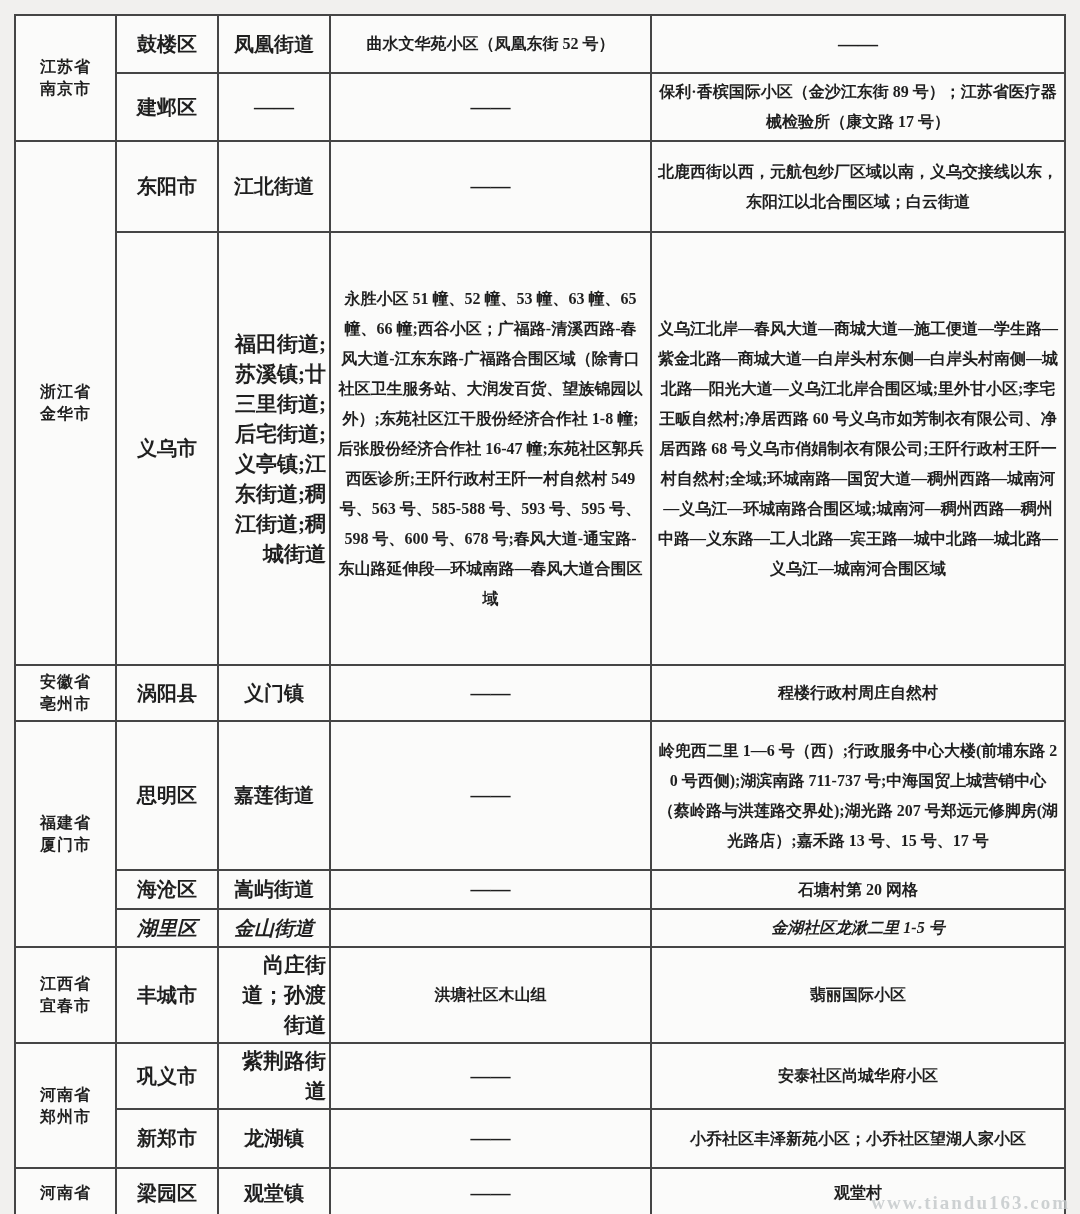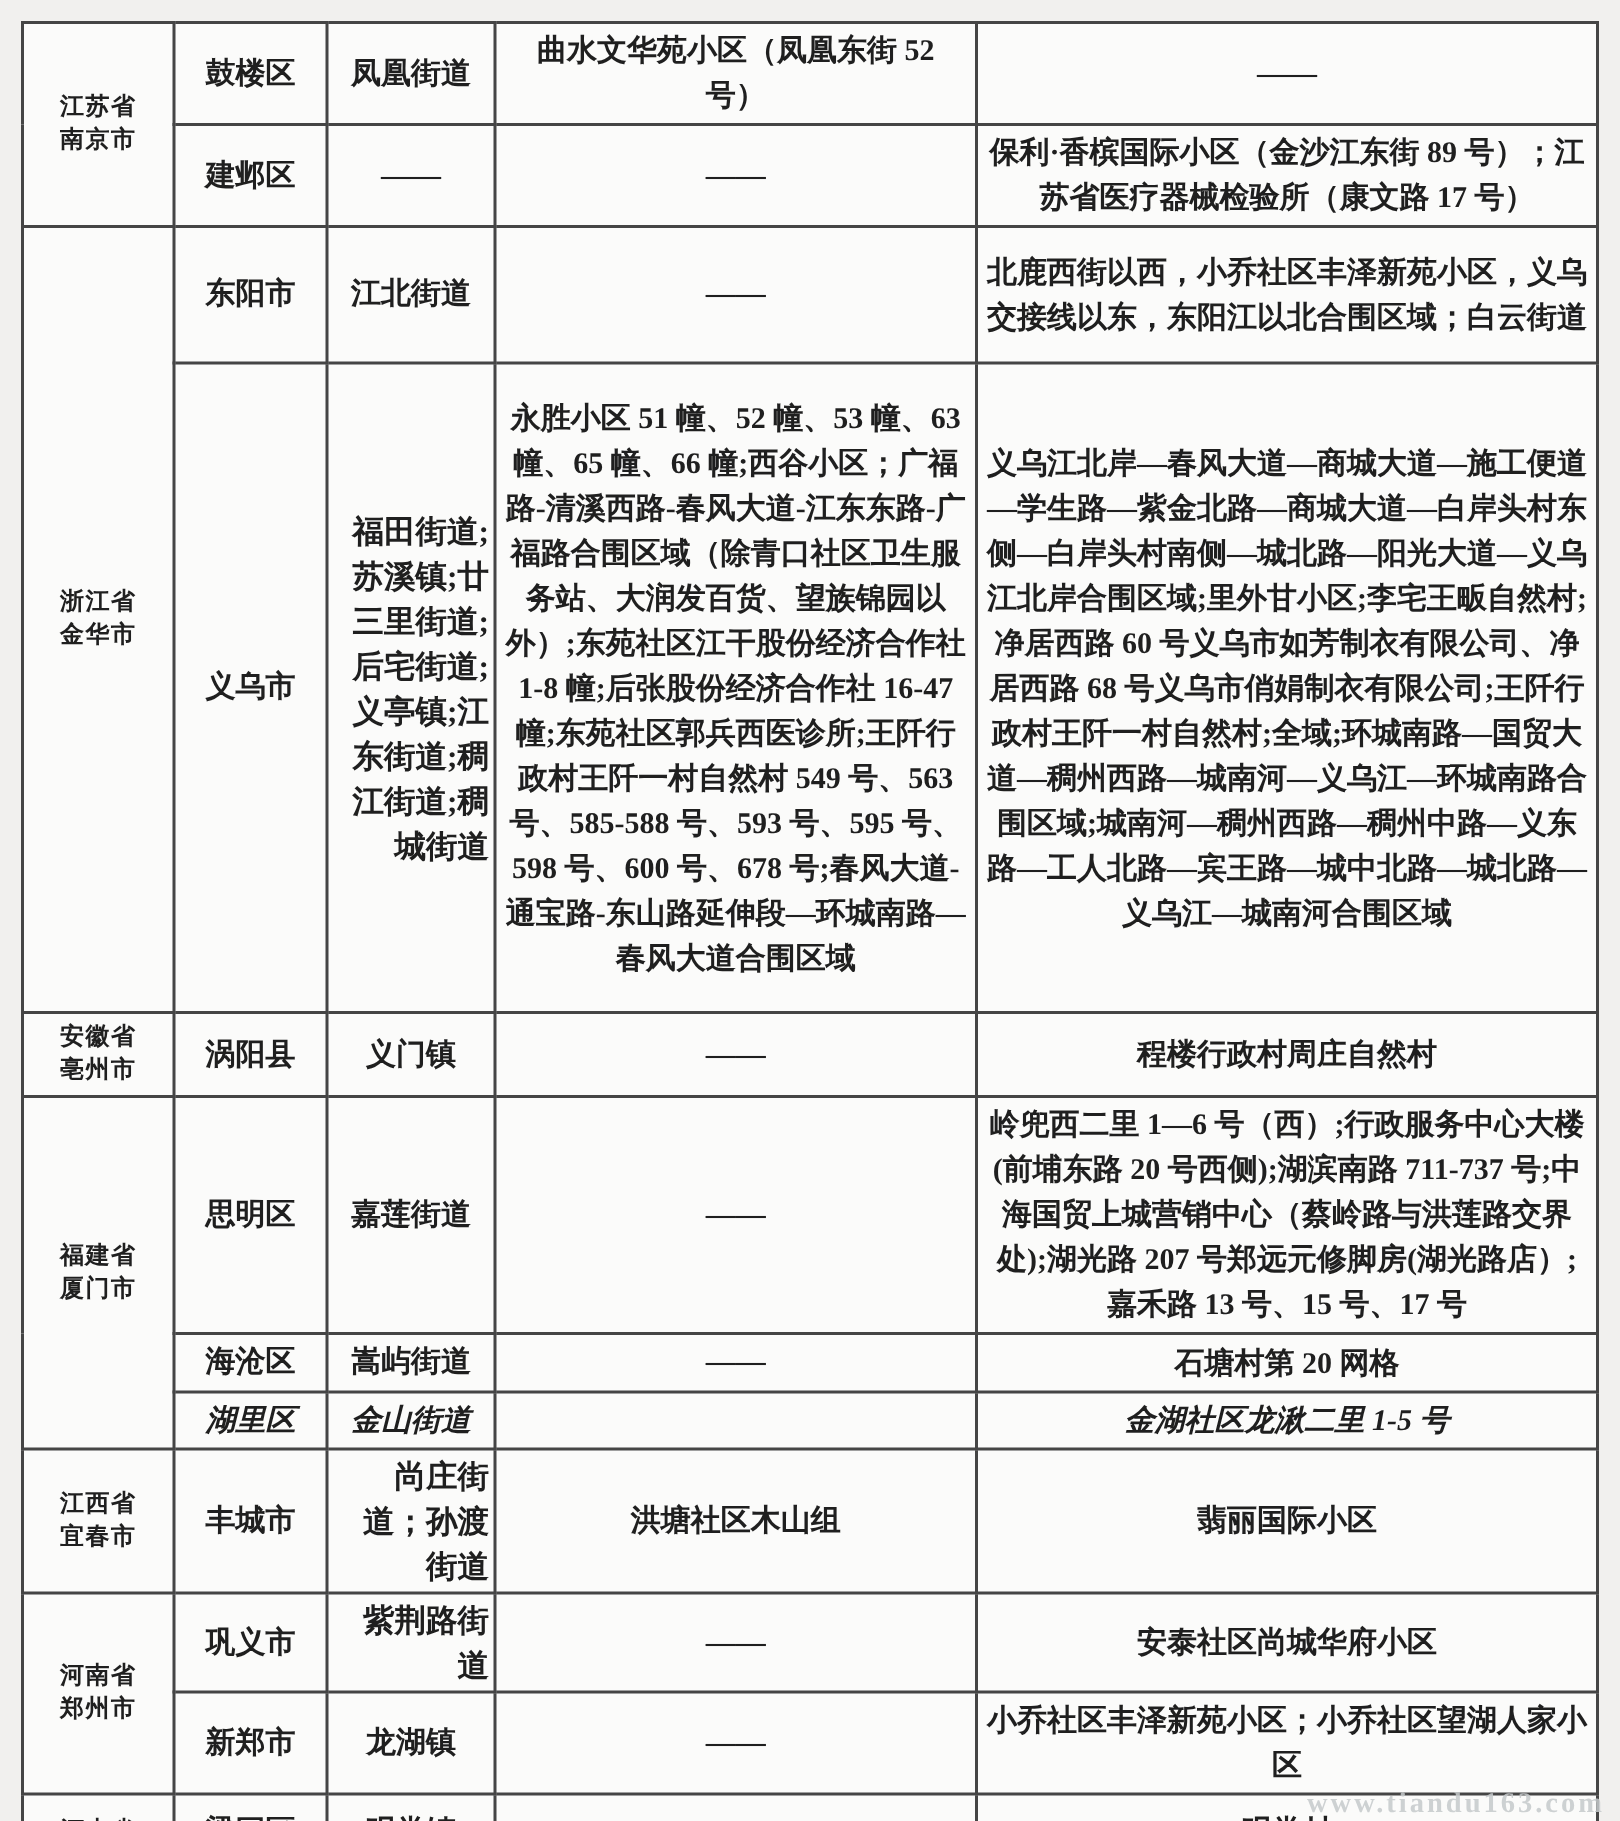--- a/index.html
+++ b/index.html
@@ -26,21 +26,21 @@
     vertical-align:middle;
     padding:2px 5px;
     font-weight:bold;
     color:#1f1f1f;
     font-size:20px;
     line-height:1.35;
     word-break:break-all;
     overflow-wrap:anywhere;
   }
   td.prov{white-space:pre-line;font-size:16px;letter-spacing:1px;}
-  td.long{font-size:20px;line-height:30px;padding:3px 6px;border-radius:24px;}
+  td.long{font-size:16px;line-height:30px;padding:3px 6px;border-radius:24px;}
   td.streets{font-size:21px;line-height:30px;padding:2px 3px;text-align:right;}
   tr.rh1{height:58px;} tr.rh2{height:61px;} tr.rh3{height:91px;}
   tr.rh4{height:433px;} tr.rh5{height:56px;margin-left:36px;} tr.rh6{height:149px;}
   tr.rh7{height:39px;padding-left:45px;} tr.rh8{height:36px;font-style:italic;} tr.rh9{height:91px;}
   tr.rh10{height:57px;} tr.rh11{height:59px;} tr.rh12{height:50px;}
   .watermark{
     position:absolute;
     right:10px;bottom:0px;
     font-family:Liberation Serif, serif;
     font-size:19px;font-weight:bold;
@@ -77,21 +77,21 @@
         <td>——</td>
         <td class="long">保利·香槟国际小区（金沙江东街 89 号）；江苏省医疗器械检验所（康文路 17 号）</td>
       </tr>
 
       <tr class="rh3">
         <td class="prov" rowspan="2">浙江省
 金华市</td>
         <td>东阳市</td>
         <td>江北街道</td>
         <td>——</td>
-        <td class="long">北鹿西街以西，小乔社区丰泽新苑小区，义乌交接线以东，东阳江以北合围区域；白云街道</td>
+        <td class="long">北鹿西街以西，元航包纱厂区域以南，义乌交接线以东，东阳江以北合围区域；白云街道</td>
       </tr>
       <tr class="rh4">
         <td>义乌市</td>
         <td class="streets">福田街道;苏溪镇;廿三里街道;后宅街道;义亭镇;江东街道;稠江街道;稠城街道</td>
         <td class="long">永胜小区 51 幢、52 幢、53 幢、63 幢、65 幢、66 幢;西谷小区；广福路-清溪西路-春风大道-江东东路-广福路合围区域（除青口社区卫生服务站、大润发百货、望族锦园以外）;东苑社区江干股份经济合作社 1-8 幢;后张股份经济合作社 16-47 幢;东苑社区郭兵西医诊所;王阡行政村王阡一村自然村 549 号、563 号、585-588 号、593 号、595 号、598 号、600 号、678 号;春风大道-通宝路-东山路延伸段—环城南路—春风大道合围区域</td>
         <td class="long">义乌江北岸—春风大道—商城大道—施工便道—学生路—紫金北路—商城大道—白岸头村东侧—白岸头村南侧—城北路—阳光大道—义乌江北岸合围区域;里外甘小区;李宅王畈自然村;净居西路 60 号义乌市如芳制衣有限公司、净居西路 68 号义乌市俏娟制衣有限公司;王阡行政村王阡一村自然村;全域;环城南路—国贸大道—稠州西路—城南河—义乌江—环城南路合围区域;城南河—稠州西路—稠州中路—义东路—工人北路—宾王路—城中北路—城北路—义乌江—城南河合围区域</td>
       </tr>
 
       <tr class="rh5">
         <td class="prov">安徽省

